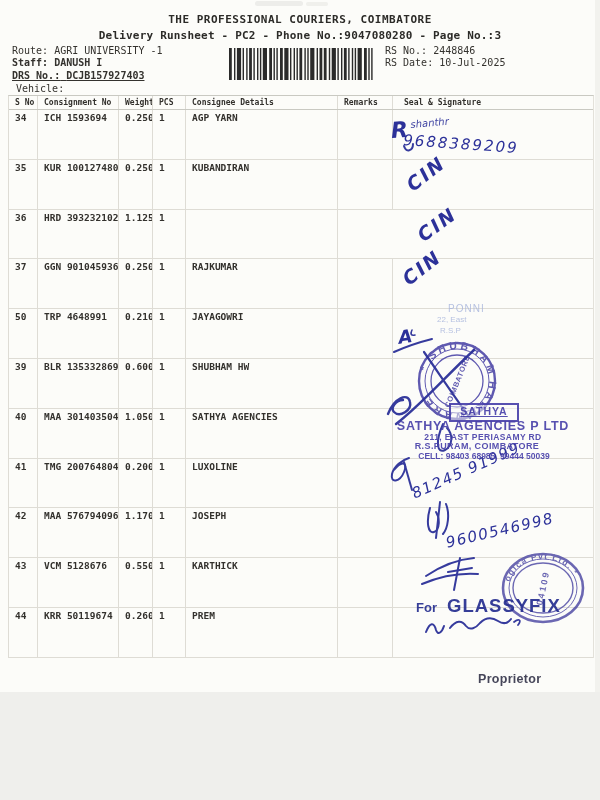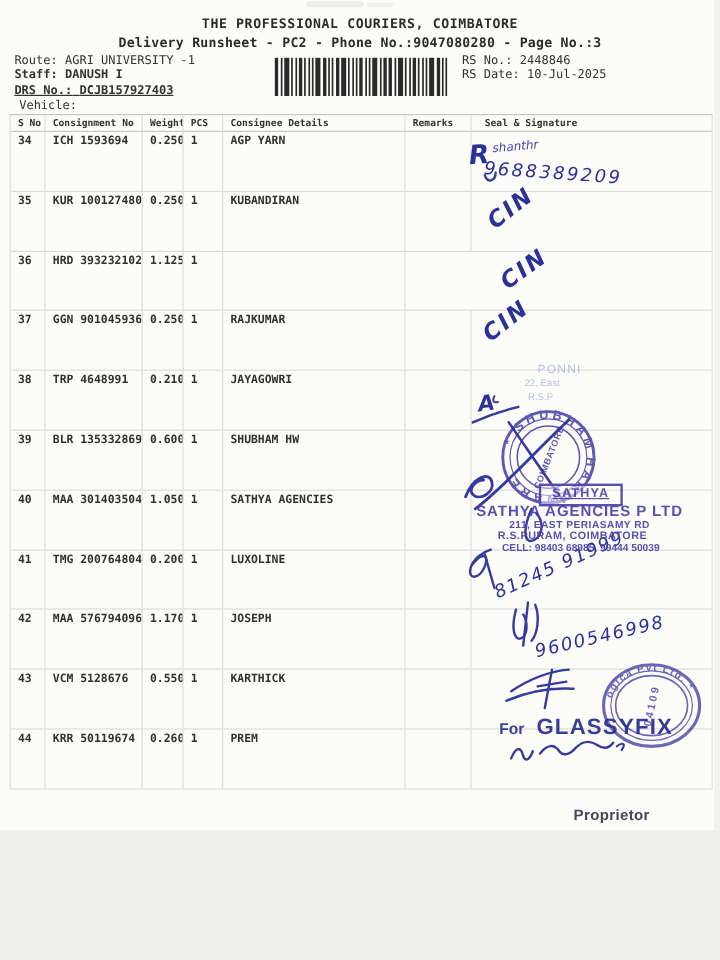--- a/index.html
+++ b/index.html
@@ -180,21 +180,21 @@
           <div class="td">37</div>
           <div class="td">GGN 901045936</div>
           <div class="td">0.250</div>
           <div class="td">1</div>
           <div class="td">RAJKUMAR</div>
           <div class="td"></div>
           <div class="td"></div>
         </div>
 
         <div class="tr">
-          <div class="td">38</div>
+          <div class="td">50</div>
           <div class="td">TRP 4648991</div>
           <div class="td">0.210</div>
           <div class="td">1</div>
           <div class="td">JAYAGOWRI</div>
           <div class="td"></div>
           <div class="td"></div>
         </div>
 
         <div class="tr">
           <div class="td">39</div>

